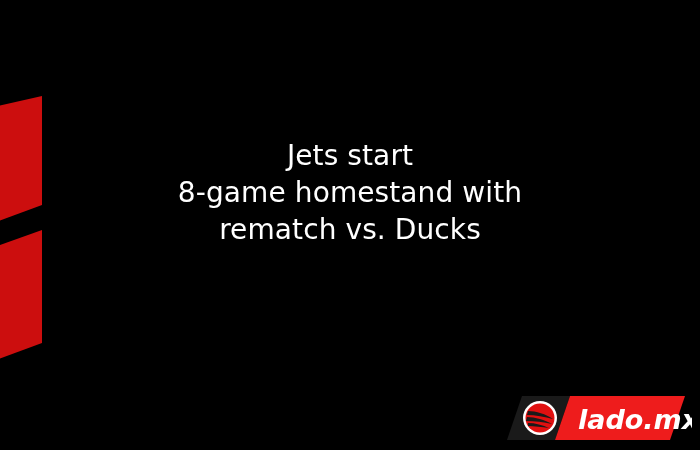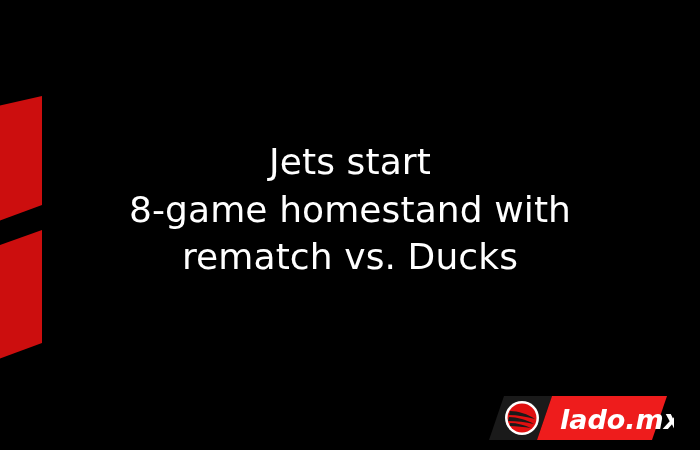--- a/index.html
+++ b/index.html
@@ -30,31 +30,31 @@
 
   
   .headline {
     position: absolute;
     left: 120px;
     top: 138px;
     width: 460px;
     text-align: center;
     color: #ffffff;
     font-family: "DejaVu Sans", sans-serif;
-    font-size: 36px;
+    font-size: 28px;
     font-weight: 400;
     line-height: 1.32;
     letter-spacing: 0.1px;
     white-space: pre-line;
   }
 
   
   .logo {
     position: absolute;
-    left: 482px;
+    left: 500px;
     top: 388px;
     width: 192px;
     height: 58px;
   }
   .logo-svg {
     display: block;
     width: 192px;
     height: 58px;
   }
   .logo-text {

